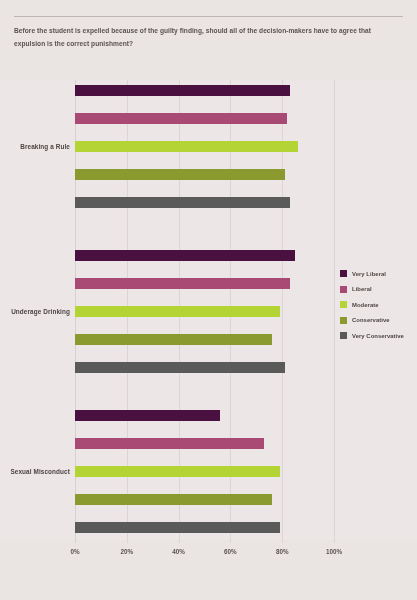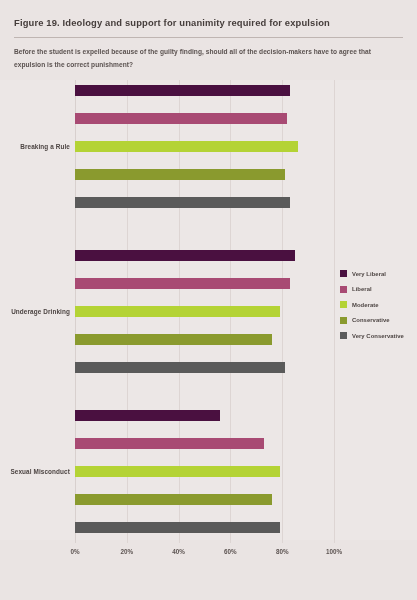--- a/index.html
+++ b/index.html
@@ -144,21 +144,20 @@
     font-weight: bold;
     color: #4c4442;
     letter-spacing: 0.05px;
     white-space: nowrap;
   }
 </style>
 </head>
 <body>
 
 <div id="header">
-  <div id="chart-title">Figure 19. Ideology and support for unanimity required for expulsion</div>
   <div id="title-rule"></div>
   <div id="chart-subtitle">Before the student is expelled because of the guilty finding, should all of the decision-makers have to agree that expulsion is the correct punishment?</div>
 </div>
 
 <div id="plot-wrap">
   <div id="plot-bg"></div>
   <div id="gridlines">
       <div class="gridline axis-zero" style="left: 75px;"></div>
       <div class="gridline" style="left: 126.8px;"></div>
       <div class="gridline" style="left: 178.6px;"></div>

